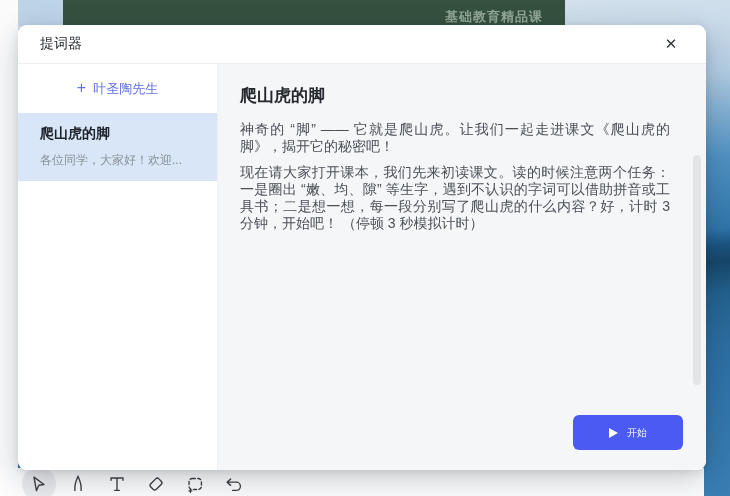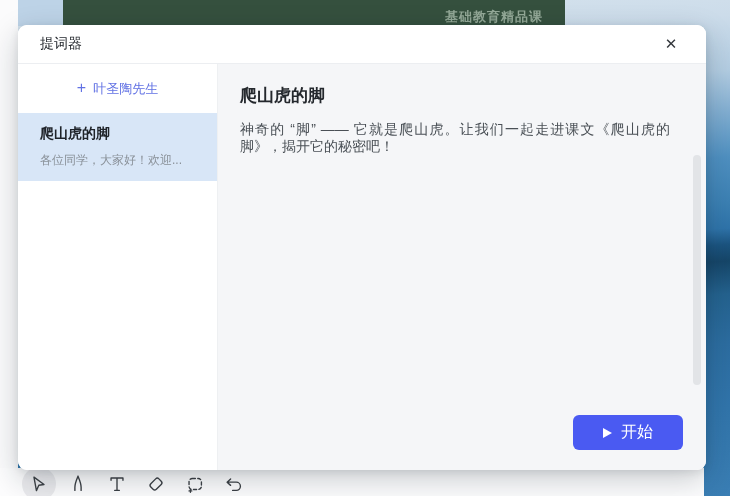--- a/index.html
+++ b/index.html
@@ -73,21 +73,21 @@
 
   .scrollbar-thumb {
     position:absolute; right:5px; top:91px; width:8px; height:230px;
     background:#e2e4e7; border-radius:4px;
   }
 
   .start-btn {
     position:absolute; right:23px; bottom:20px; width:110px; height:35px;
     background:#4a5af2; border:none; border-radius:6px; cursor:pointer;
     display:flex; align-items:center; justify-content:center; gap:9px;
-    color:#ffffff; font-size:16px; font-family:inherit;
+    color:#ffffff; font-size:10px; font-family:inherit;
   }
   .play-icon {
     width:0; height:0; border-left:9px solid #fff;
     border-top:5.5px solid transparent; border-bottom:5.5px solid transparent;
     display:inline-block;
   }
 </style>
 </head>
 <body>
 
@@ -148,20 +148,21 @@
       </button>
       <div class="script-item selected">
         <div class="item-title">爬山虎的脚</div>
         <div class="item-preview">各位同学，大家好！欢迎...</div>
       </div>
     </div>
 
     <div class="main">
       <div class="doc-title">爬山虎的脚</div>
       <p class="doc-paragraph">神奇的 “脚” —— 它就是爬山虎。让我们一起走进课文《爬山虎的脚》，揭开它的秘密吧！</p>
+      <p class="doc-paragraph">现在请大家打开课本，我们先来初读课文。读的时候注意两个任务：一是圈出 “嫩、均、隙” 等生字，遇到不认识的字词可以借助拼音或工具书；二是想一想，每一段分别写了爬山虎的什么内容？好，计时 3 分钟，开始吧！ （停顿 3 秒模拟计时）</p>
 
       <div class="scrollbar-thumb"></div>
 
       <button class="start-btn">
         <span class="play-icon"></span>
         <span>开始</span>
       </button>
     </div>
 
   </div>

